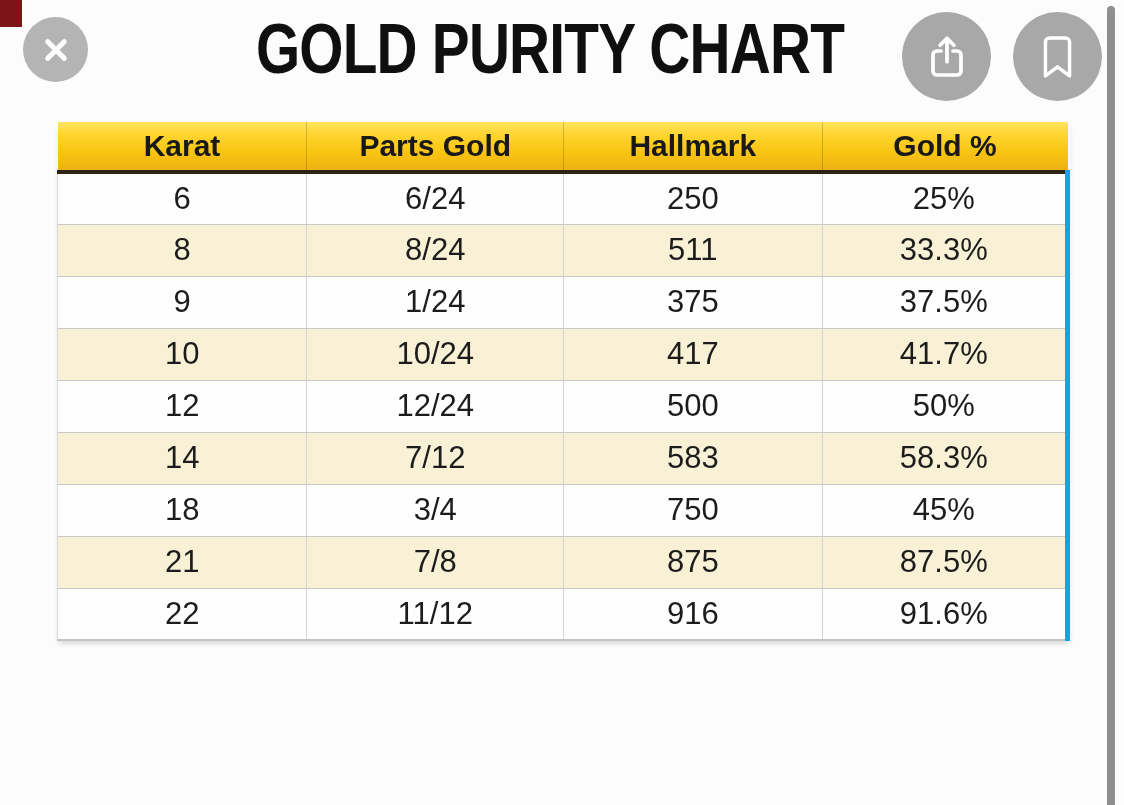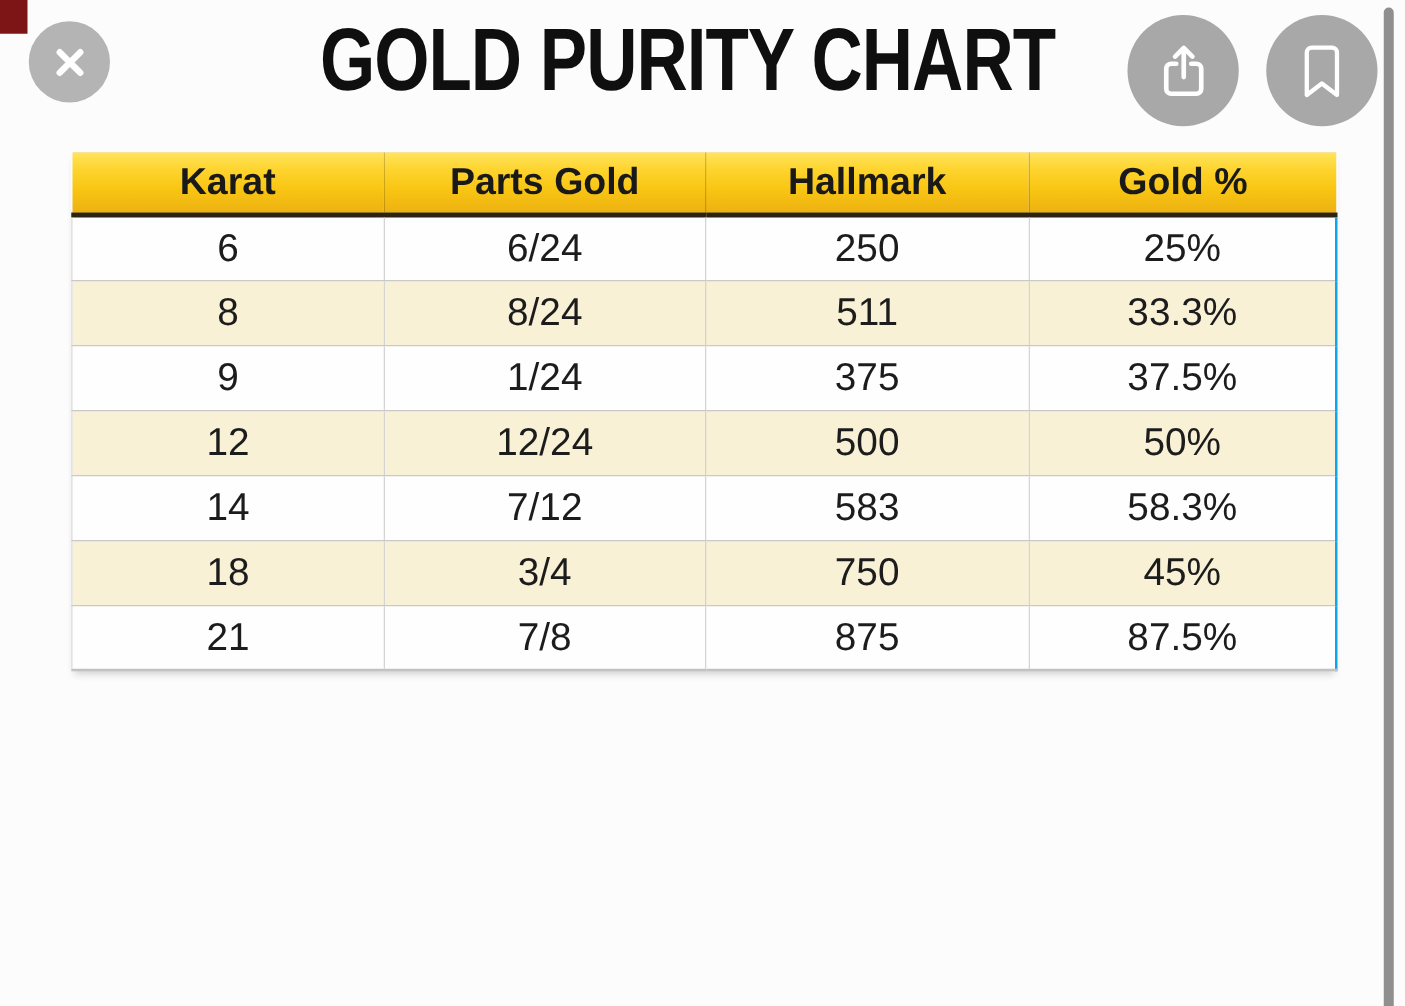--- a/index.html
+++ b/index.html
@@ -84,21 +84,21 @@
   }
   th:first-child{border-left:none;}
   td{
     height:52px;
     font-size:31px;font-weight:400;color:var(--cell-text);
     text-align:center;vertical-align:middle;
     border-bottom:1px solid var(--h-border);
     border-left:1px solid var(--v-border);
   }
   td:first-child{border-left:1px solid #dadada;}
-  td:last-child{border-right:2px solid #0ea5e9;}
+  td:last-child{border-right:5px solid #0ea5e9;}
   tbody tr:nth-child(odd) td{background:var(--row-white);}
   tbody tr:nth-child(even) td{background:var(--row-alt);}
   tbody tr:last-child td{border-bottom:2px solid #c2c2c2;}
   .icon-svg{display:block;}
 </style>
 </head>
 <body>
 
 <div class="corner-red"></div>
 
@@ -160,20 +160,26 @@
           <td>511</td>
           <td>33.3%</td>
         </tr>
         <tr>
           <td>9</td>
           <td>1/24</td>
           <td>375</td>
           <td>37.5%</td>
         </tr>
         <tr>
+          <td>10</td>
+          <td>10/24</td>
+          <td>417</td>
+          <td>41.7%</td>
+        </tr>
+        <tr>
           <td>12</td>
           <td>12/24</td>
           <td>500</td>
           <td>50%</td>
         </tr>
         <tr>
           <td>14</td>
           <td>7/12</td>
           <td>583</td>
           <td>58.3%</td>
@@ -183,15 +189,21 @@
           <td>3/4</td>
           <td>750</td>
           <td>45%</td>
         </tr>
         <tr>
           <td>21</td>
           <td>7/8</td>
           <td>875</td>
           <td>87.5%</td>
         </tr>
+        <tr>
+          <td>22</td>
+          <td>11/12</td>
+          <td>916</td>
+          <td>91.6%</td>
+        </tr>
       </tbody>
   </table>
 </div>
 
 </body></html>

